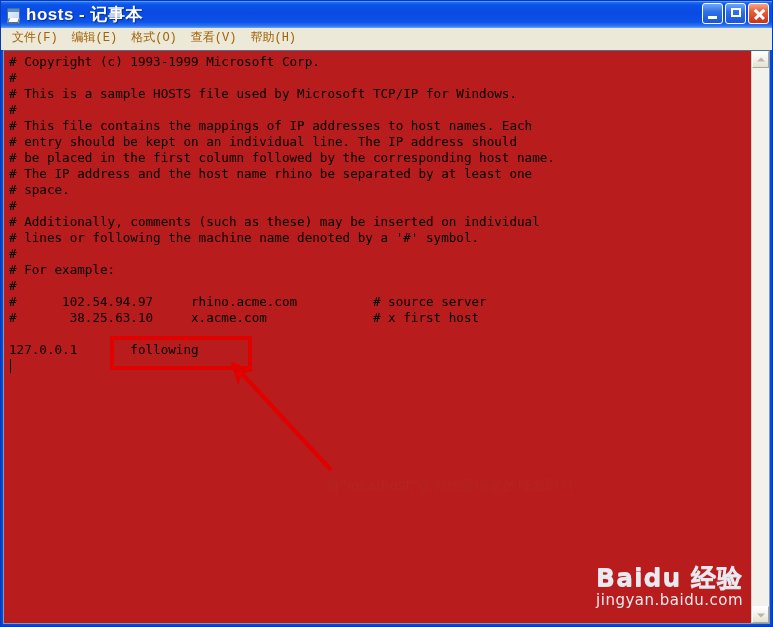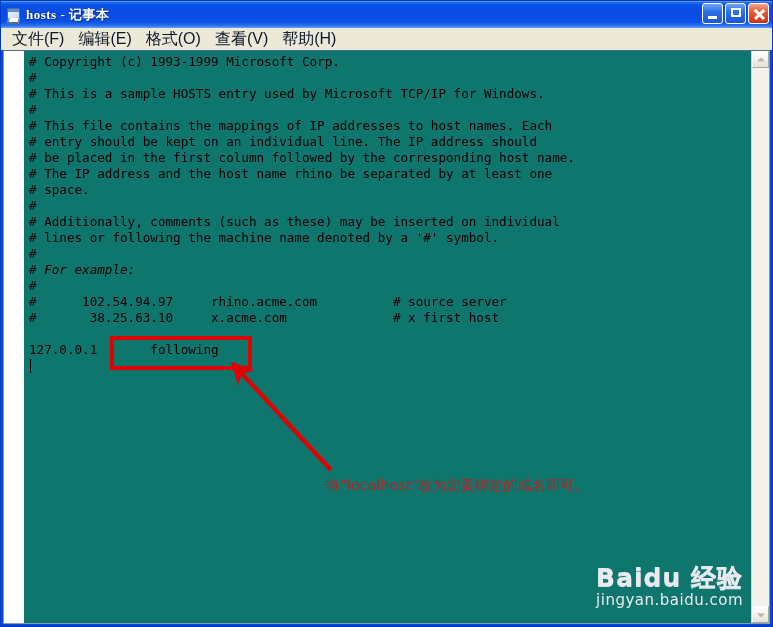--- a/index.html
+++ b/index.html
@@ -79,22 +79,22 @@
     left: 3px; bottom: 0px;
     width: 9px; height: 4px;
     background: #ffffff;
     border: 1px solid #4a6f96;
     border-top: none;
     transform: skewX(-18deg);
   }
 
   #title-text {
     color: #ffffff;
-    font-family: Liberation Serif, serif;
-    font-size: 13px;
+    font-family: Liberation Sans, sans-serif;
+    font-size: 17px;
     font-weight: bold;
     letter-spacing: 0.5px;
     text-shadow: 1px 1px 1px rgba(0,0,0,0.45);
     white-space: nowrap;
   }
 
   #winbtns {
     position: absolute;
     right: 3px;
     top: 2px;
@@ -144,45 +144,44 @@
   #menubar {
     flex: 0 0 21px;
     height: 21px;
     background: #ece9d8;
     display: flex;
     align-items: center;
     padding-left: 4px;
     border-bottom: 1px solid #ece9d8;
   }
   .menu-item {
-    font-family: Liberation Sans, sans-serif;
-    font-size: 16px;
-    color: #0f172a;
+    font-family: Liberation Mono, monospace;
+    font-size: 12px;
+    color: #a16207;
     padding: 2px 7px 3px 7px;
     white-space: nowrap;
     line-height: 13px;
   }
 
   
   #client {
     flex: 1 1 auto;
     position: relative;
     background: #ffffff;
     margin: 0 2px 2px 2px;
     border: 1px solid #7f9db9;
     border-top-color: #4a6f96;
     display: flex;
     overflow: hidden;
   }
   #textarea {
     position: relative;
     flex: 1 1 auto;
-    background: #0f766e;
+    background: #b91c1c;
     overflow: hidden;
-    margin-left: 20px;
   }
 
   .code-line {
     position: absolute;
     left: 5px;
     font-family: "DejaVu Sans Mono", "Liberation Mono", monospace;
     font-size: 12.6px;
     line-height: 16px;
     color: #000000;
     white-space: pre;
@@ -322,32 +321,32 @@
     <span class="menu-item">查看(V)</span>
     <span class="menu-item">帮助(H)</span>
   </div>
 
   <div id="client">
 
     <div id="textarea">
 
       <div class="code-line" style="top: 3px;"># Copyright (c) 1993-1999 Microsoft Corp.</div>
         <div class="code-line" style="top: 19px;">#</div>
-        <div class="code-line" style="top: 35px;"># This is a sample HOSTS entry used by Microsoft TCP/IP for Windows.</div>
+        <div class="code-line" style="top: 35px;"># This is a sample HOSTS file used by Microsoft TCP/IP for Windows.</div>
         <div class="code-line" style="top: 51px;">#</div>
         <div class="code-line" style="top: 67px;"># This file contains the mappings of IP addresses to host names. Each</div>
         <div class="code-line" style="top: 83px; text-align: right;"># entry should be kept on an individual line. The IP address should</div>
         <div class="code-line" style="top: 99px;"># be placed in the first column followed by the corresponding host name.</div>
         <div class="code-line" style="top: 115px;"># The IP address and the host name rhino be separated by at least one</div>
         <div class="code-line" style="top: 131px;"># space.</div>
         <div class="code-line" style="top: 147px;">#</div>
         <div class="code-line" style="top: 179px;"># lines or following the machine name denoted by a '#' symbol.</div>
         <div class="code-line" style="top: 163px;"># Additionally, comments (such as these) may be inserted on individual</div>
         <div class="code-line" style="top: 195px;">#</div>
-        <div class="code-line" style="top: 211px; font-style: italic;"># For example:</div>
+        <div class="code-line" style="top: 211px;"># For example:</div>
         <div class="code-line" style="top: 227px;">#</div>
         <div class="code-line" style="top: 243px;">#      102.54.94.97     rhino.acme.com          # source server</div>
         <div class="code-line" style="top: 259px;">#       38.25.63.10     x.acme.com              # x first host</div>
         <div class="code-line" style="top: 291px;">127.0.0.1       following</div>
         <div id="caret" style="top: 308px;"></div>
     </div>
 
     <div id="vscroll">
       <span class="sb-btn up">
         <span class="chev"></span>

